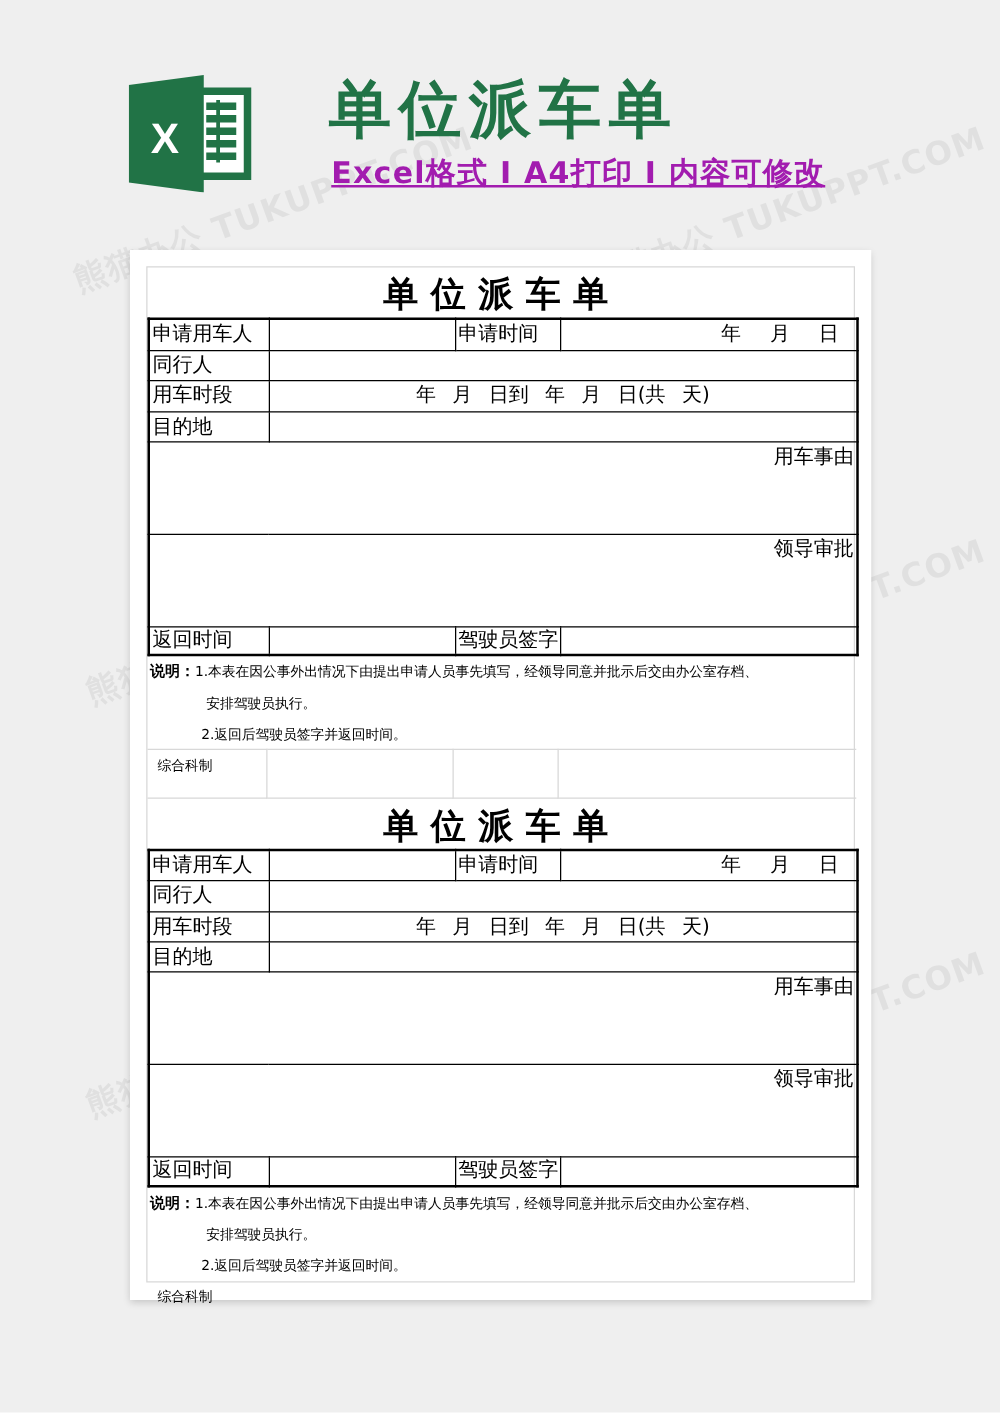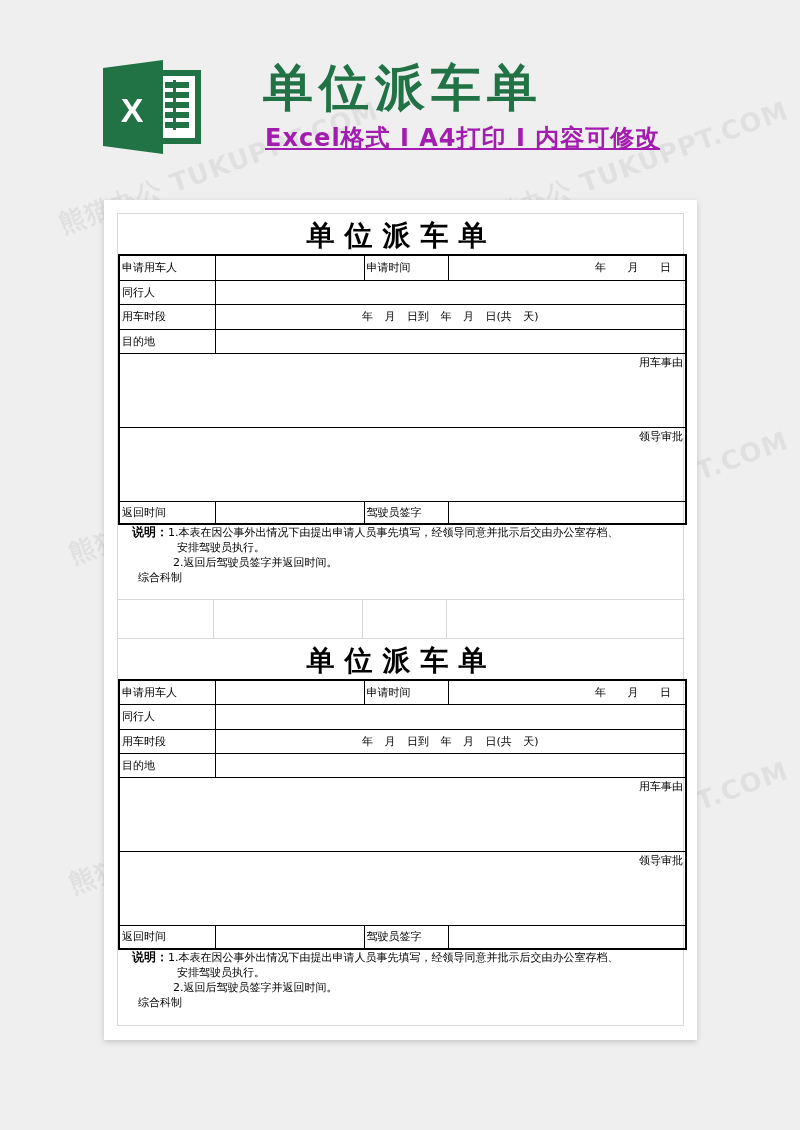--- a/index.html
+++ b/index.html
@@ -22,27 +22,27 @@
   .page { position:absolute; left:104px; top:200px; width:593px; height:840px; background:#fff;
           box-shadow:0 2px 6px rgba(0,0,0,0.18); }
   .sheet { position:absolute; left:13px; top:13px; width:567px; height:813px;
            border:1px solid #d8d8d8; box-sizing:border-box; }
 
   .form { position:absolute; left:0; width:567px; }
   .form-title { height:40px; line-height:44px; text-align:center; font-size:28px; font-weight:bold;
                 color:#000; letter-spacing:10px; }
 
   table.t { border-collapse:collapse; width:567px; table-layout:fixed; border:2px solid #000; }
-  table.t td { border:1px solid #000; font-size:11px; color:#000; padding:0 2px;
+  table.t td { border:1px solid #000; font-size:16px; color:#000; padding:0 2px;
                vertical-align:middle; white-space:nowrap; overflow:hidden; }
   td.tall { vertical-align:top !important; padding-top:1px !important;text-align:right; }
   .ymd { text-align:right; padding-right:14px !important; word-spacing:18px; }
   .period { text-align:center; word-spacing:8px; }
 
-  .notes { position:relative; height:76px; font-size:11px; color:#000; line-height:15px;margin-left:12px; }
+  .notes { position:relative; height:76px; font-size:11px; color:#000; line-height:25px; }
   .notes .l1 { padding-left:2px; }
   .notes .b { font-weight:bold; font-size:12px; }
   .notes .ind { padding-left:47px; }
   .notes .ind2 { padding-left:43px; }
   .notes .sig { text-align:left; padding-left:8px; }
 
   .blank-row { position:absolute; left:0; width:567px; height:40px; display:flex; }
   .blank-row div { border-top:1px solid #d8d8d8; border-bottom:1px solid #d8d8d8;
                    border-right:1px solid #d8d8d8; box-sizing:border-box; height:40px; }
 </style>

